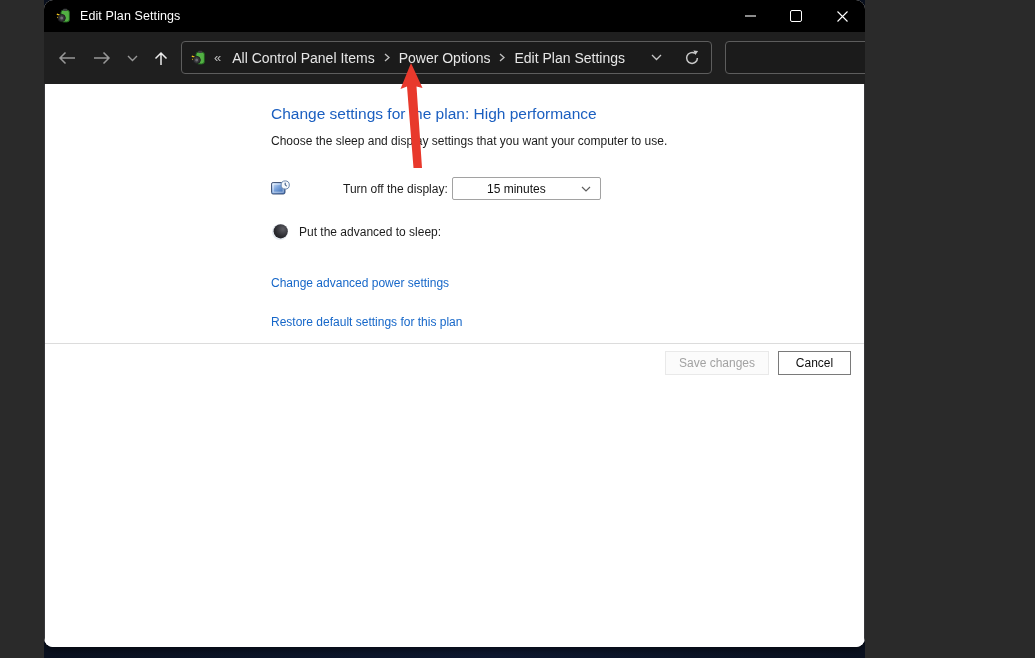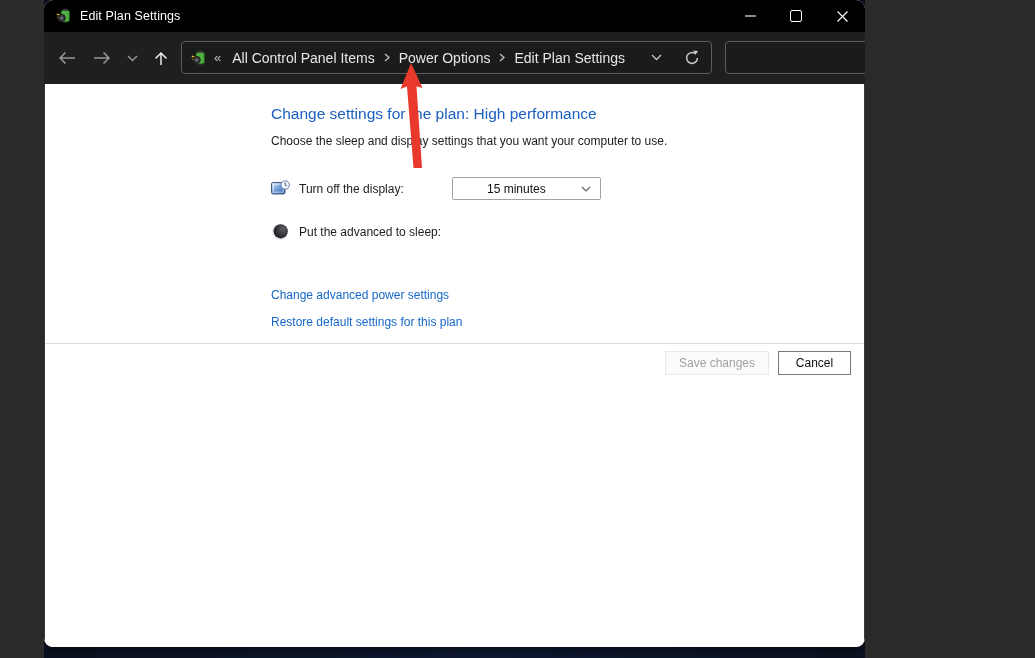--- a/index.html
+++ b/index.html
@@ -79,35 +79,35 @@
   }
   .page-heading{
     position:absolute;left:226px;top:21px;
     font-size:15.5px;color:#1b5fc0;
   }
   .page-desc{
     position:absolute;left:226px;top:50px;
     font-size:12px;color:#1c1c1c;
   }
   .setting-row{position:absolute;left:226px;height:23px;display:flex;align-items:center;}
-  .row-display{top:93px;}
+  .row-display{top:93px;gap:44px;}
   .row-sleep{top:136px;}
   .setting-row .s-icon{width:22px;display:flex;align-items:center;}
   .setting-row .s-label{font-size:12px;color:#1c1c1c;margin-left:6px;}
   .dropdown{
     position:absolute;top:0;left:181px;width:149px;height:23px;
     border:1px solid #a2a2a2;border-radius:2px;background:#fff;
     box-sizing:border-box;display:flex;align-items:center;cursor:default;padding-left:26px;
   }
   .dropdown .dd-value{font-size:12px;color:#111;margin-left:8px;flex:1;}
   .dropdown .dd-chev{margin-right:9px;display:flex;}
   .tasklink{
     position:absolute;left:226px;font-size:12px;color:#1667c9;cursor:pointer;white-space:nowrap;
   }
-  .link-advanced{top:204px;}
+  .link-advanced{top:192px;}
   .link-restore{top:231px;}
   .divider{position:absolute;left:0;right:0;top:259px;height:1px;background:#dcdcdc;}
   .btn{
     position:absolute;top:267px;height:24px;box-sizing:border-box;
     border-radius:0;font-size:12px;display:flex;align-items:center;justify-content:center;
     font-family:"Liberation Sans", sans-serif;
   }
   .btn-save{
     left:620px;width:104px;
     background:#fbfbfb;border:1px solid #e9e9e9;color:#a2a2a2;

